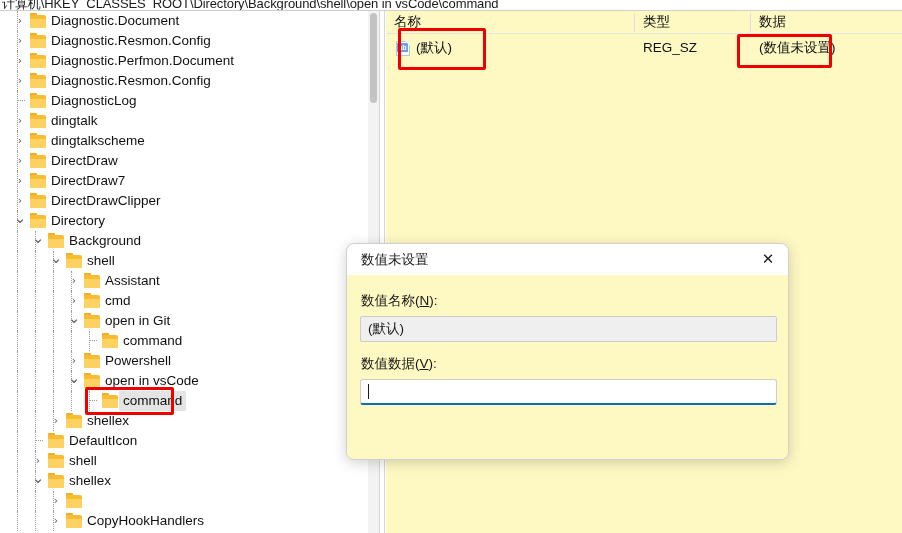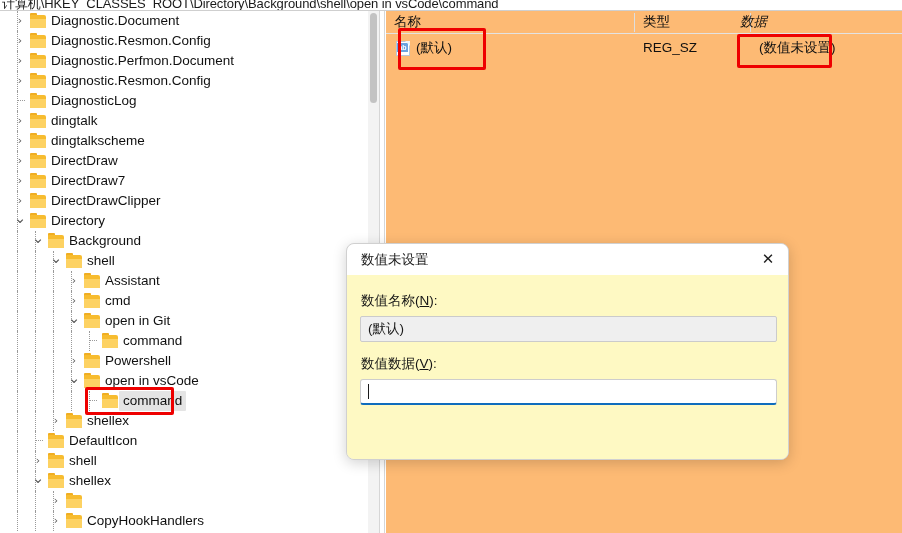--- a/index.html
+++ b/index.html
@@ -126,21 +126,21 @@
     background: #ffffff;
     border-left: 1px solid #d6d6d6;
     border-right: 1px solid #d6d6d6;
   }
 
   
   .values-panel {
     position: absolute;
     left: 386px; top: 11px;
     width: 516px; height: 522px;
-    background: #fdba74;
+    background: #fef9c3;
   }
   .col-headers {
     position: absolute;
     left: 0; top: 0; width: 516px; height: 23px;
     border-bottom: 1px solid #e3e3e3;
   }
   .col-head {
     position: absolute;
     top: 0; height: 23px; line-height: 22px;
     font-size: 13.5px;
@@ -613,21 +613,21 @@
     <div class="thumb"></div>
   </div>
   <div class="splitter"></div>
 
   <div class="values-panel">
     <div class="col-headers">
       <div class="col-head" style="left:0;width:248px;">名称</div>
       <div class="col-sep" style="left:248px;"></div>
       <div class="col-head" style="left:249px;width:115px;">类型</div>
       <div class="col-sep" style="left:364px;"></div>
-      <div class="col-head" style="left:346px;width:151px;font-style:italic;">数据</div>
+      <div class="col-head" style="left:365px;width:151px;">数据</div>
     </div>
 
     <div class="value-row">
       <div class="ab-icon">
         <div class="ab">ab</div>
         <div class="fold"></div>
       </div>
       <div class="cell" style="left:30px;width:215px;">(默认)</div>
       <div class="cell" style="left:257px;width:105px;">REG_SZ</div>
       <div class="cell" style="left:373px;width:140px;">(数值未设置)</div>

